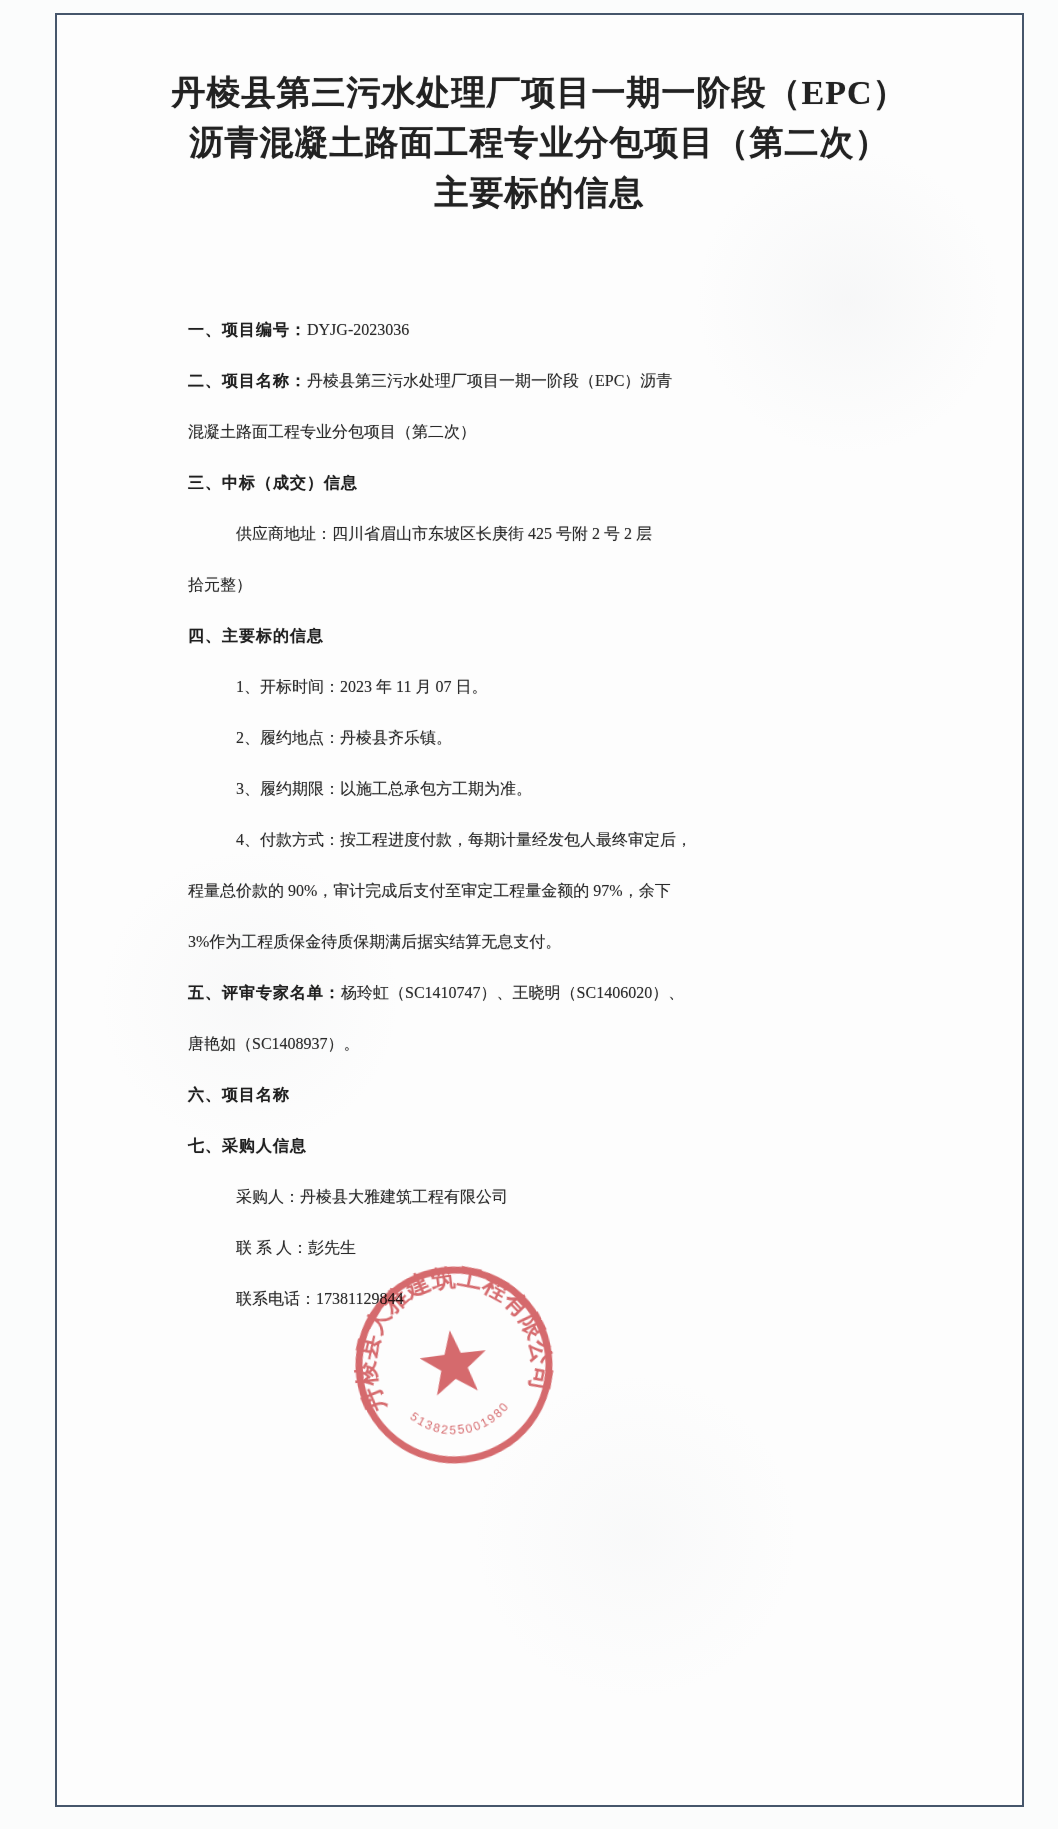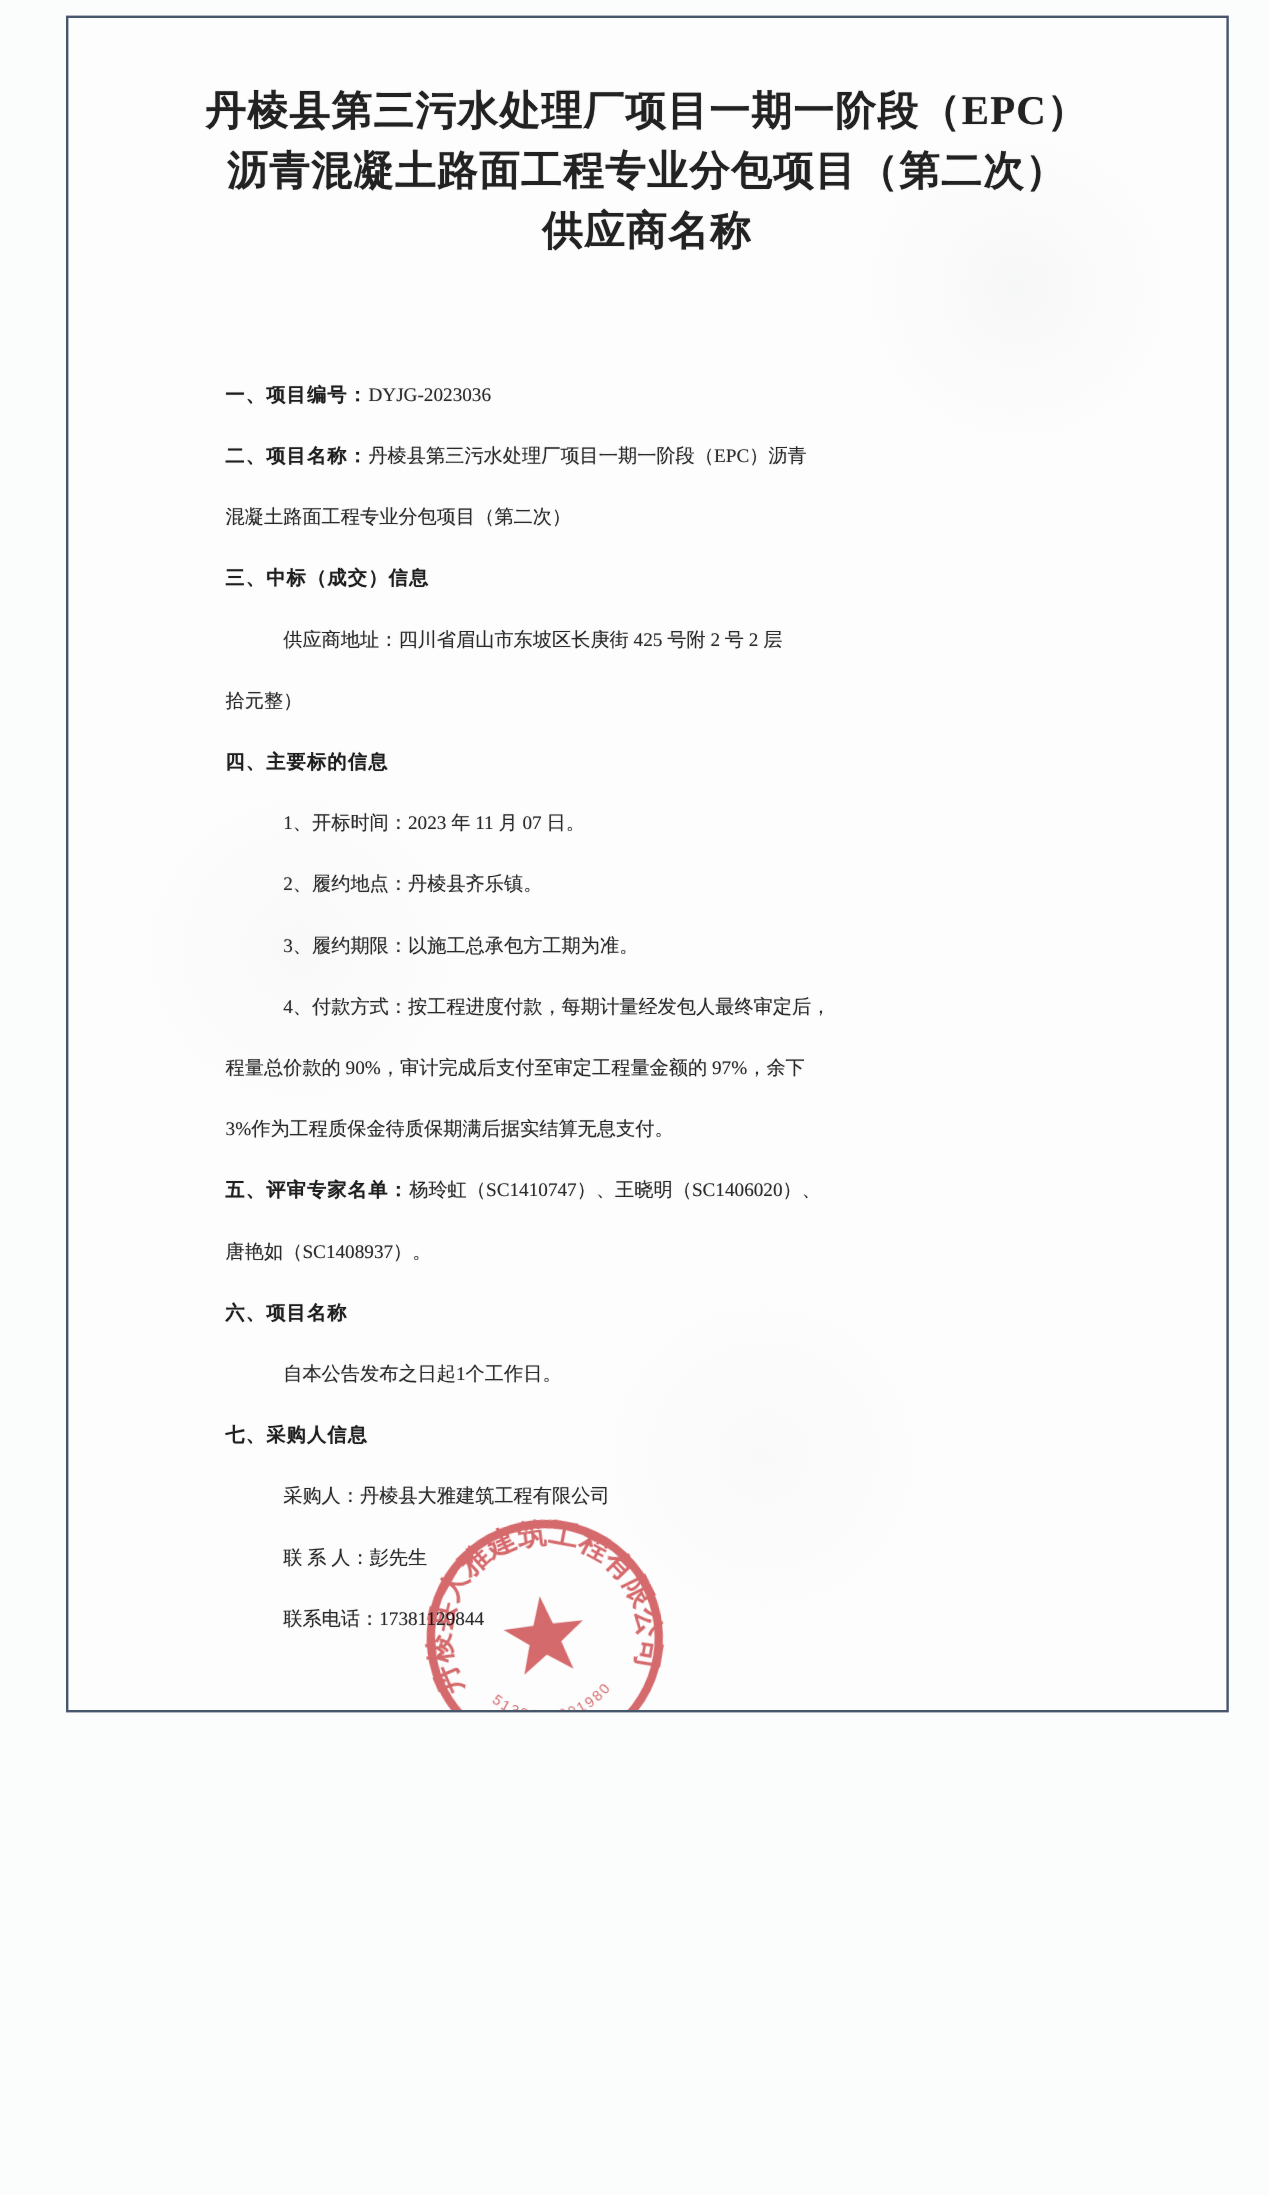--- a/index.html
+++ b/index.html
@@ -3,21 +3,21 @@
 <meta charset="utf-8">
 <style>
   html,body{margin:0;padding:0;}
   body{
     width:1058px;height:1829px;position:relative;
     background:#fbfcfc;
     font-family:"Liberation Serif","DejaVu Serif",serif;
     color:#262626;
   }
   .page{
-    position:absolute;left:55px;top:13px;width:969px;height:1414px;
+    position:absolute;left:55px;top:13px;width:969px;height:1794px;
     background:
       radial-gradient(circle at 82% 16%, rgba(190,195,200,.10), rgba(190,195,200,0) 9%),
       radial-gradient(circle at 20% 55%, rgba(190,195,200,.08), rgba(190,195,200,0) 12%),
       radial-gradient(circle at 60% 85%, rgba(190,195,200,.07), rgba(190,195,200,0) 10%),
       #fdfdfd;
     border:2px solid #46566b;
     box-sizing:border-box;
     overflow:hidden;
   }
   .title{
@@ -57,41 +57,40 @@
   .seal text{fill:#cf4a4e;}
 </style>
 </head>
 <body>
 
 <div class="page">
 
   <div class="title">
     <div>丹棱县第三污水处理厂项目一期一阶段（EPC）</div>
     <div>沥青混凝土路面工程专业分包项目（第二次）</div>
-    <div>供应商名称</div>
+    <div>主要标的信息</div>
   </div>
 
   <div class="content">
     <div class="ln"><span class="lbl">一、项目编号：</span><span>DYJG-2023036</span></div>
     <div class="ln"><span class="lbl">二、项目名称：</span><span>丹棱县第三污水处理厂项目一期一阶段（EPC）沥青</span></div>
     <div class="ln"><span>混凝土路面工程专业分包项目（第二次）</span></div>
     <div class="ln"><span class="lbl">三、中标（成交）信息</span></div>
     <div class="ln indent"><span>供应商地址：四川省眉山市东坡区长庚街 425 号附 2 号 2 层</span></div>
     <div class="ln"><span>拾元整）</span></div>
     <div class="ln"><span class="lbl">四、主要标的信息</span></div>
     <div class="ln indent"><span>1、开标时间：2023 年 11 月 07 日。</span></div>
     <div class="ln indent"><span>2、履约地点：丹棱县齐乐镇。</span></div>
     <div class="ln indent"><span>3、履约期限：以施工总承包方工期为准。</span></div>
     <div class="ln indent"><span>4、付款方式：按工程进度付款，每期计量经发包人最终审定后，</span></div>
     <div class="ln"><span>程量总价款的 90%，审计完成后支付至审定工程量金额的 97%，余下</span></div>
     <div class="ln"><span>3%作为工程质保金待质保期满后据实结算无息支付。</span></div>
     <div class="ln"><span class="lbl">五、评审专家名单：</span><span>杨玲虹（SC1410747）、王晓明（SC1406020）、</span></div>
     <div class="ln"><span>唐艳如（SC1408937）。</span></div>
     <div class="ln"><span class="lbl">六、项目名称</span></div>
-    <div class="ln indent"><span>自本公告发布之日起1个工作日。</span></div>
     <div class="ln"><span class="lbl">七、采购人信息</span></div>
     <div class="ln indent"><span>采购人：丹棱县大雅建筑工程有限公司</span></div>
     <div class="ln indent"><span>联 系 人：彭先生</span></div>
     <div class="ln indent"><span>联系电话：17381129844</span></div>
   </div>
 
   <svg class="seal" viewBox="-115 -115 230 230" xmlns="http://www.w3.org/2000/svg">
     <defs>
       <path id="sealTopArc" d="M -73.5 30 A 79.4 79.4 0 1 1 73.5 30" fill="none"></path>
       <path id="sealBottomArc" d="M -55 42 A 69.3 69.3 0 0 0 55 42" fill="none"></path>

